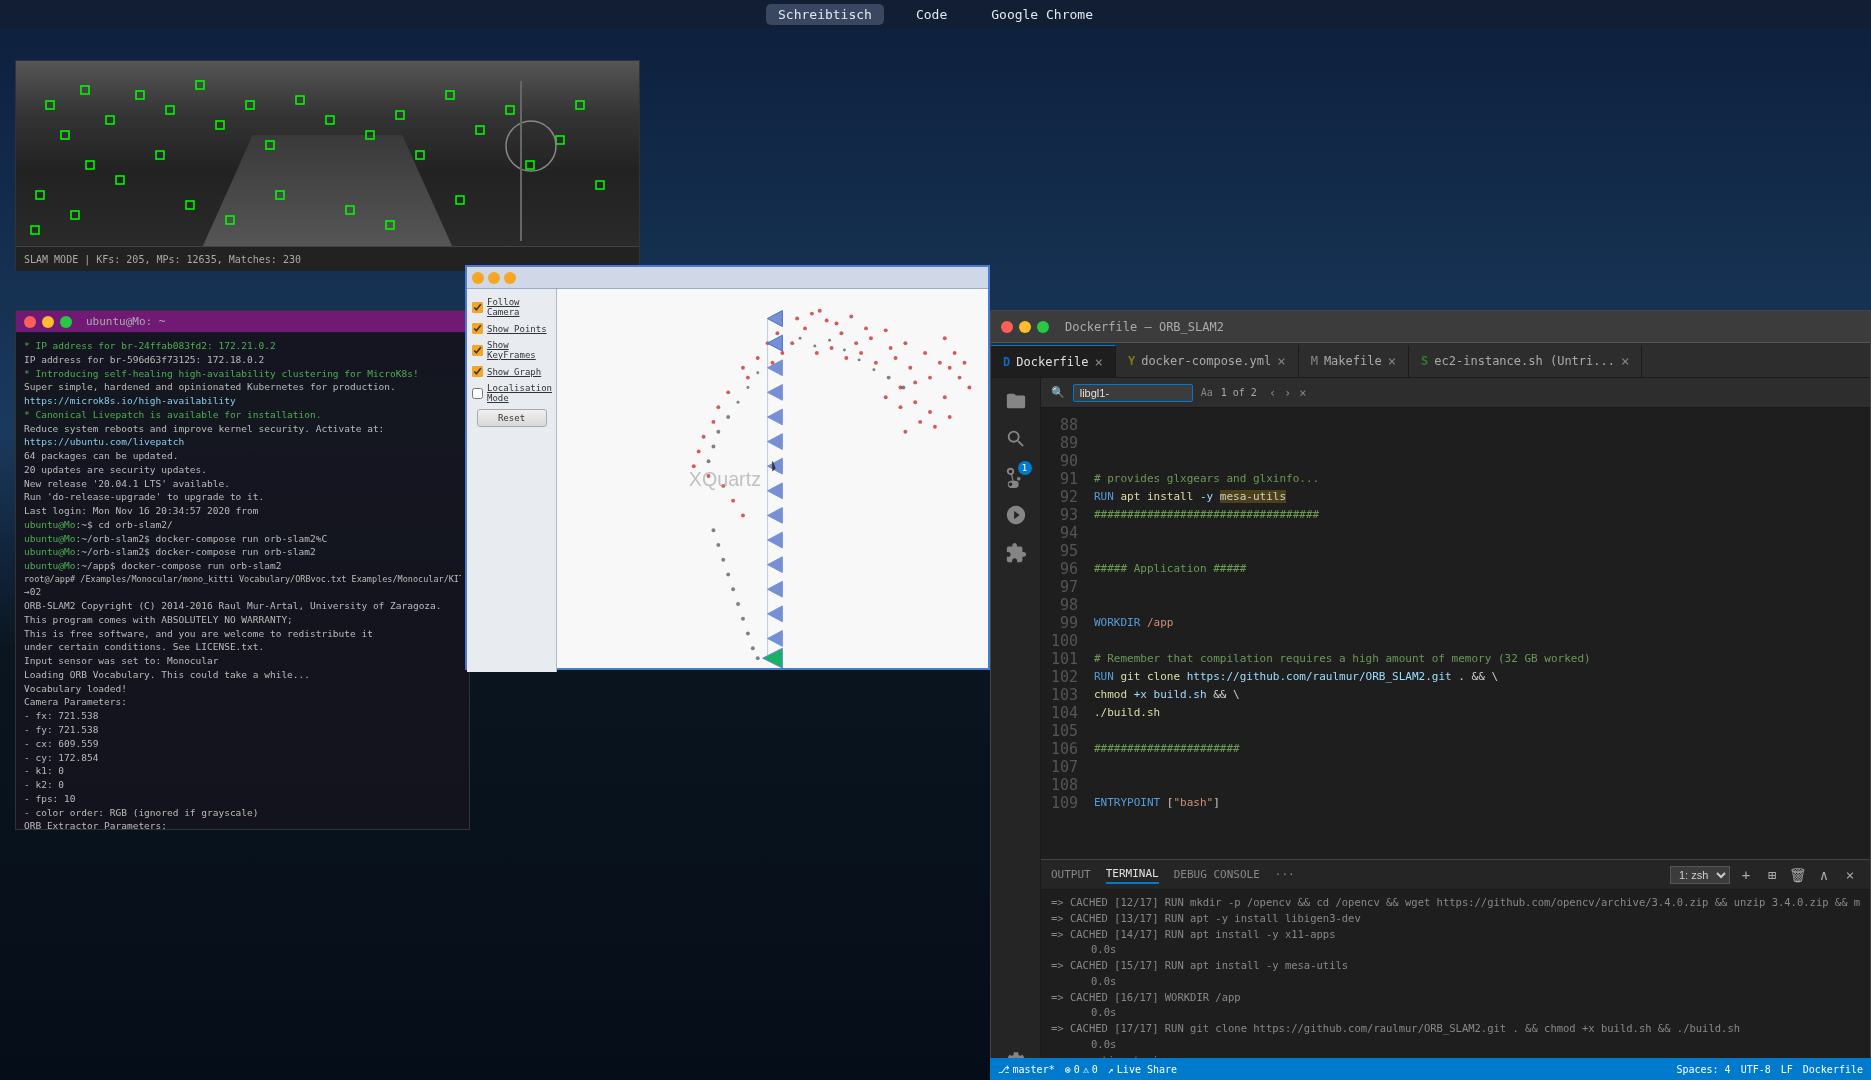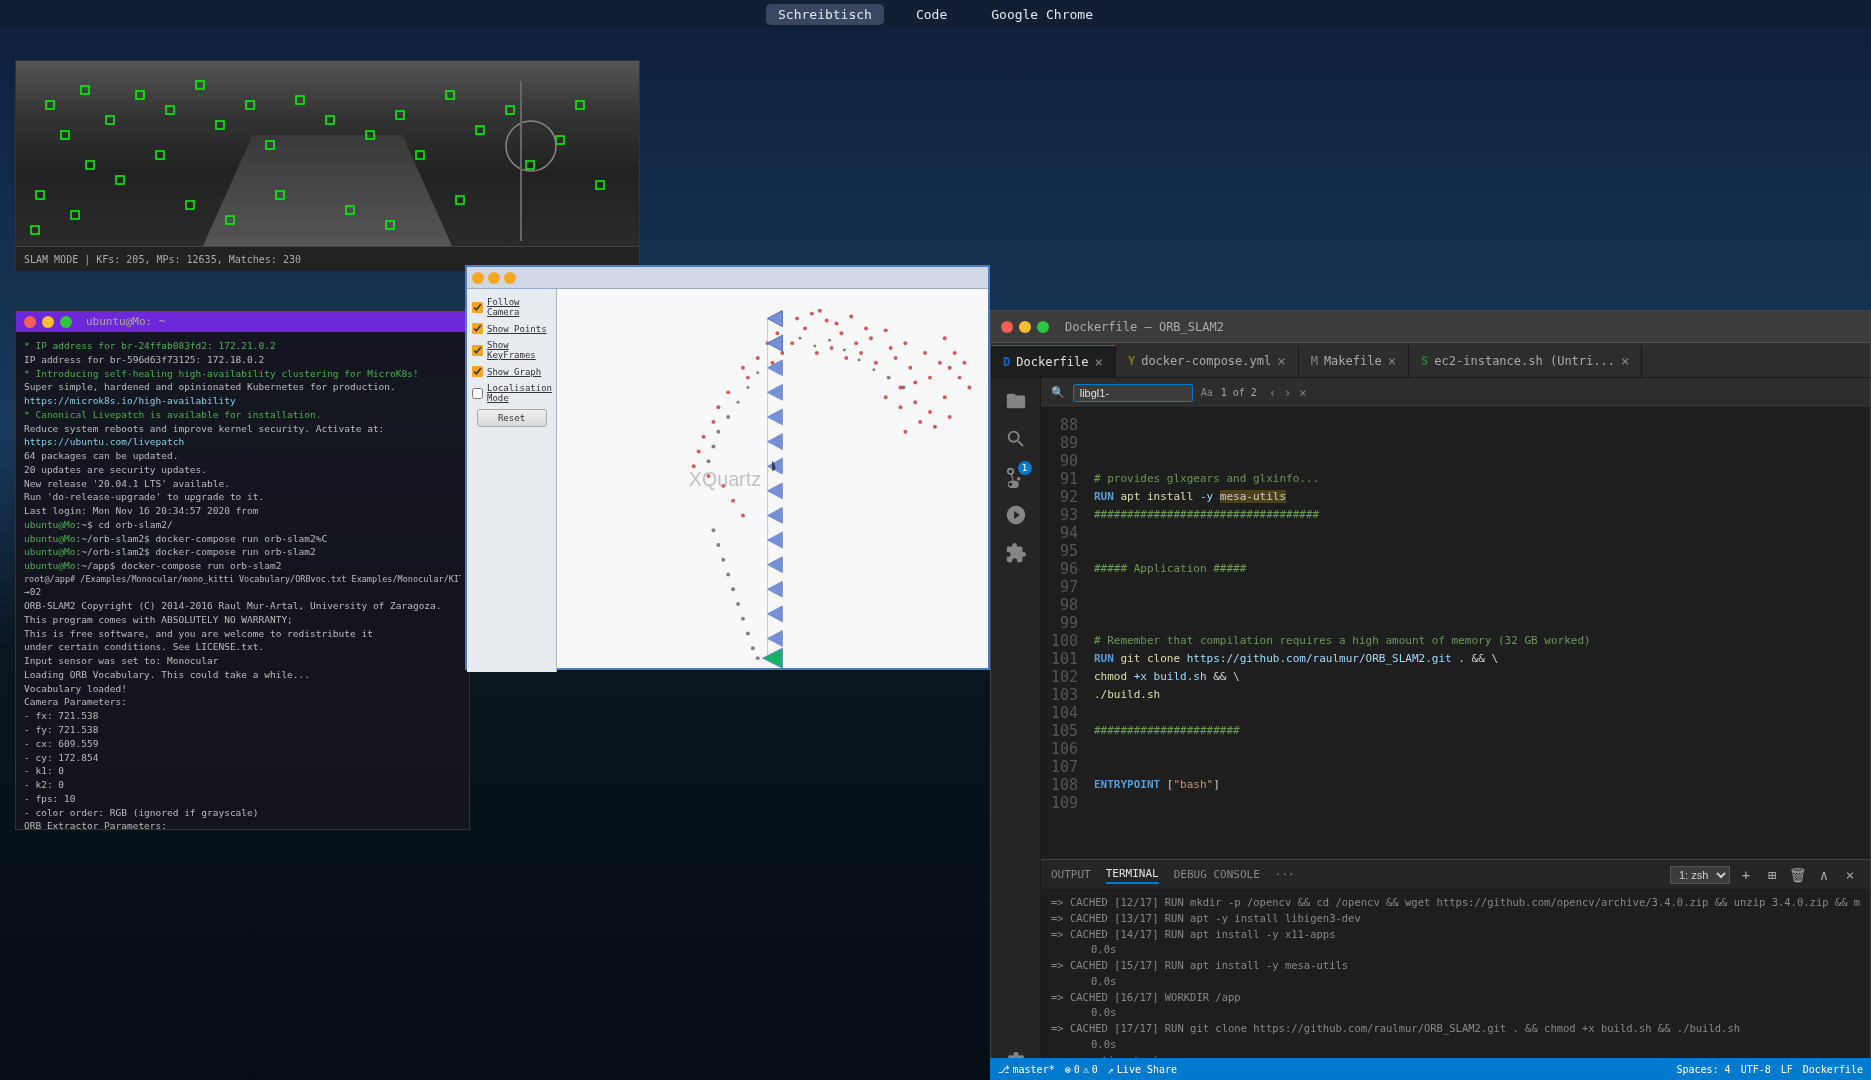--- a/index.html
+++ b/index.html
@@ -118,21 +118,21 @@
       left: 15px;
       width: 455px;
       height: 520px;
       background: rgba(20, 20, 30, 0.95);
       border: 1px solid #333;
       z-index: 10;
     }
 
     .terminal-titlebar {
       height: 22px;
-      background: #6d28d9;
+      background: #701a75;
       display: flex;
       align-items: center;
       padding: 0 8px;
       gap: 6px;
       font-size: 11px;
       color: #aaa;
       border-bottom: 1px solid #1a1a2a;
     }
 
     .window-btn {
@@ -354,21 +354,21 @@
 
     .code-content {
       flex: 1;
       padding: 8px 0 8px 8px;
       font-size: 11px;
       line-height: 18px;
       overflow: hidden;
     }
 
     .code-line { white-space: nowrap; }
-    .c-keyword { color: #569cd6; font-weight: bold; }
+    .c-keyword { color: #569cd6; }
     .c-string { color: #ce9178; }
     .c-comment { color: #6a9955; }
     .c-function { color: #dcdcaa; }
     .c-highlight { background: rgba(255,200,0,0.2); }
     .c-var { color: #9cdcfe; }
     .c-operator { color: #d4d4d4; }
 
     .vscode-panel {
       height: 220px;
       background: #1e1e1e;
@@ -888,20 +888,21 @@
           <div class="code-line">&nbsp;</div>
           <div class="code-line">&nbsp;</div>
           <div class="code-line"><span class="c-comment"># provides glxgears and glxinfo...</span></div>
           <div class="code-line"><span class="c-keyword">RUN</span> <span class="c-function">apt install</span> <span class="c-var">-y</span> <span class="c-highlight">mesa-utils</span></div>
           <div class="code-line"><span class="c-comment">##################################</span></div>
           <div class="code-line">&nbsp;</div>
           <div class="code-line">&nbsp;</div>
           <div class="code-line"><span class="c-comment">##### Application #####</span></div>
           <div class="code-line">&nbsp;</div>
           <div class="code-line">&nbsp;</div>
+          <div class="code-line"><span class="c-keyword">WORKDIR</span> <span class="c-string">/app</span></div>
           <div class="code-line">&nbsp;</div>
           <div class="code-line"><span class="c-comment"># Remember that compilation requires a high amount of memory (32 GB worked)</span></div>
           <div class="code-line"><span class="c-keyword">RUN</span> <span class="c-function">git clone</span> <span class="c-var">https://github.com/raulmur/ORB_SLAM2.git</span> <span class="c-operator">.</span> <span class="c-operator">&amp;&amp;</span> \</div>
           <div class="code-line">    <span class="c-function">chmod</span> <span class="c-var">+x build.sh</span> <span class="c-operator">&amp;&amp;</span> \</div>
           <div class="code-line">    <span class="c-function">./build.sh</span></div>
           <div class="code-line">&nbsp;</div>
           <div class="code-line"><span class="c-comment">######################</span></div>
           <div class="code-line">&nbsp;</div>
           <div class="code-line">&nbsp;</div>
           <div class="code-line"><span class="c-keyword">ENTRYPOINT</span> [<span class="c-string">"bash"</span>]</div>

